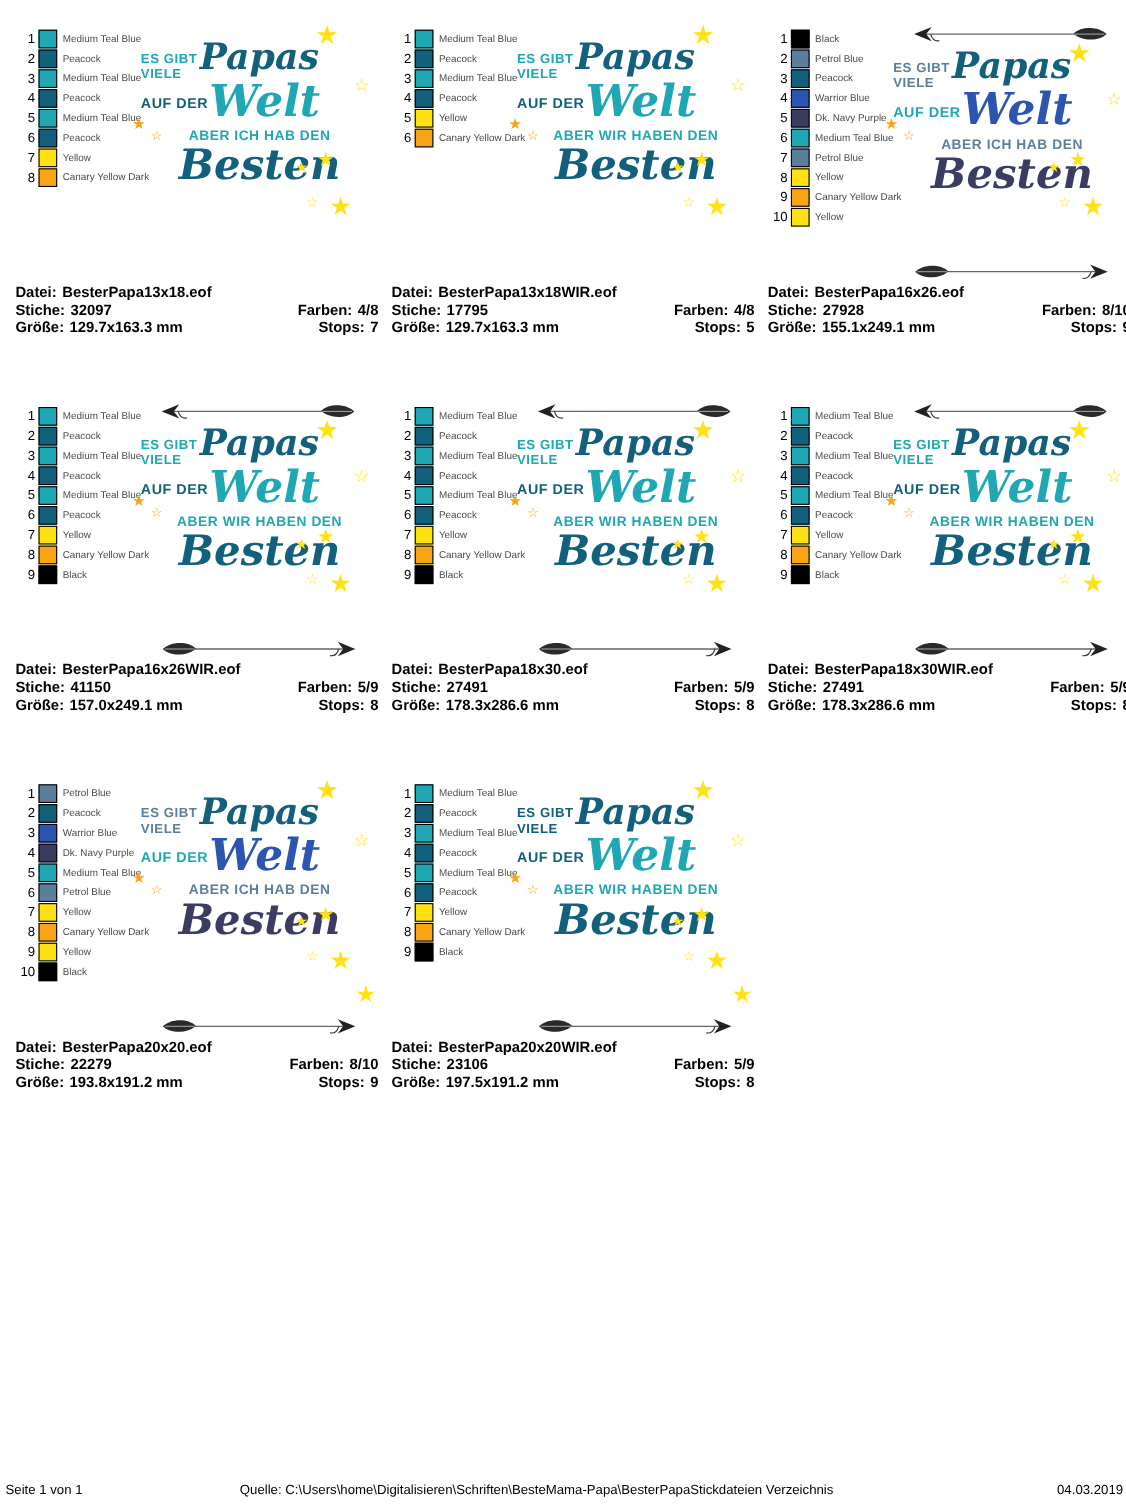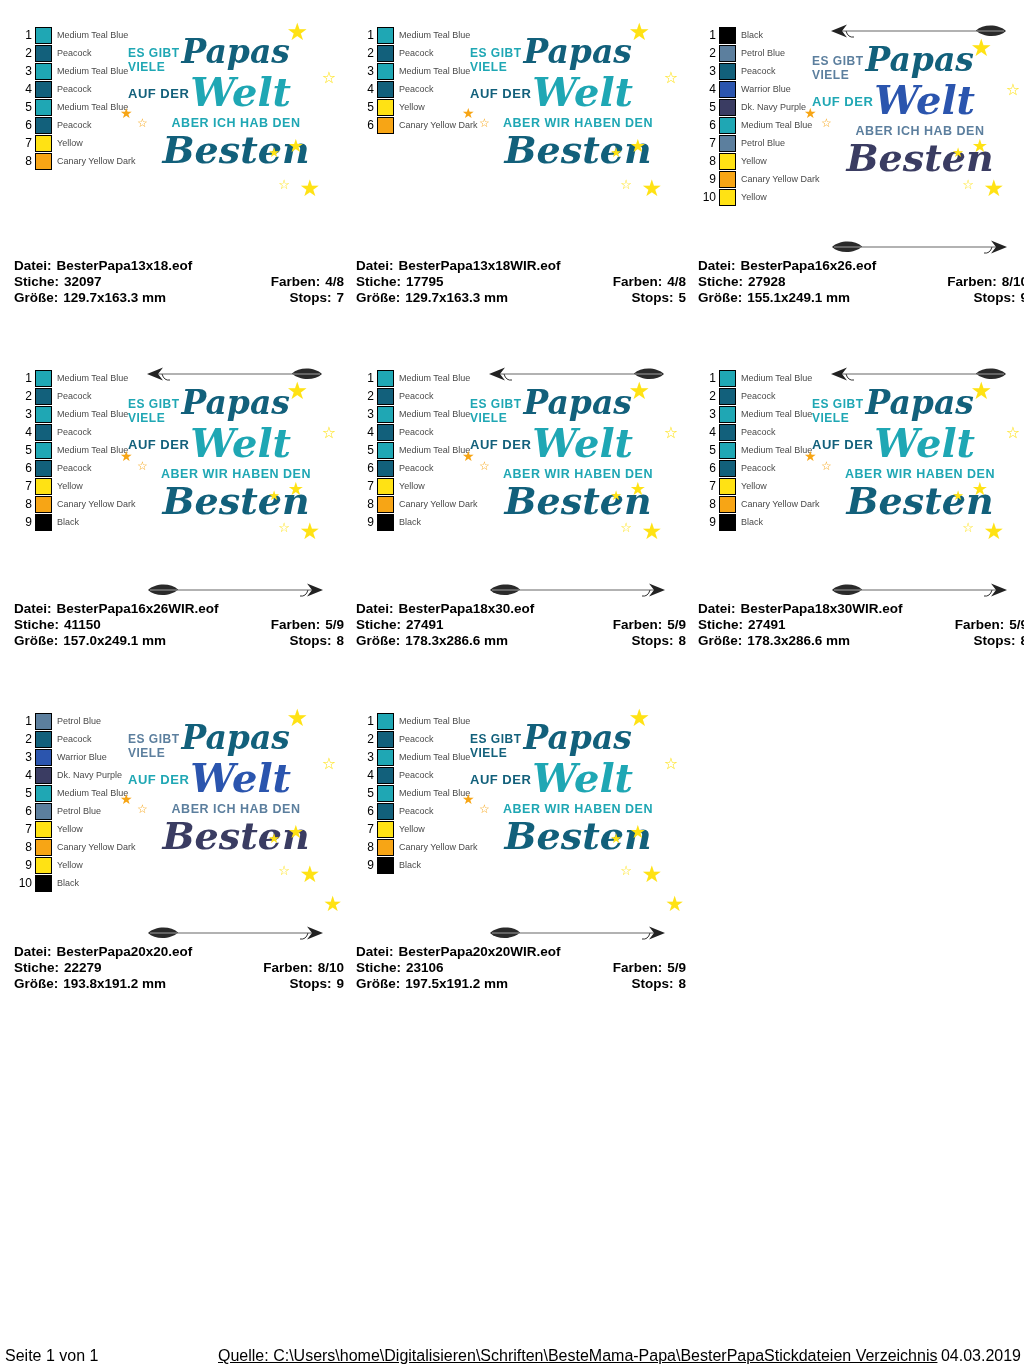--- a/index.html
+++ b/index.html
@@ -56,23 +56,23 @@
   .s8 { top: 157px; right: 24px; font-size: 23px; }
   .s9 { top: 188px; right: 2px; font-size: 21px; }
 
   
   .meta { position: absolute; left: 0; right: 0; top: 238px; font-weight: bold; font-size: 13.5px; line-height: 16px; }
   .meta-line { display: flex; justify-content: space-between; }
   .mlabel { margin-right: 5px; }
   .meta-left, .meta-right { white-space: nowrap; }
 
   
-  #footer { position: absolute; left: 0; right: 0; top: 1347px; height: 16px; font-size: 16px; }
+  #footer { position: absolute; left: 0; right: 0; top: 1347px; height: 16px; font-size: 12px; }
   #footer-left { position: absolute; left: 5px; }
-  #footer-center { position: absolute; left: 218px; text-decoration: underline; }
+  #footer-center { position: absolute; left: 218px; }
   #footer-right { position: absolute; right: 3px; }
 </style>
 </head>
 <body>
 
 <div id="page">
   <div id="cards">
   <div class="card">
     <div class="legend">
           <div class="legend-row">

